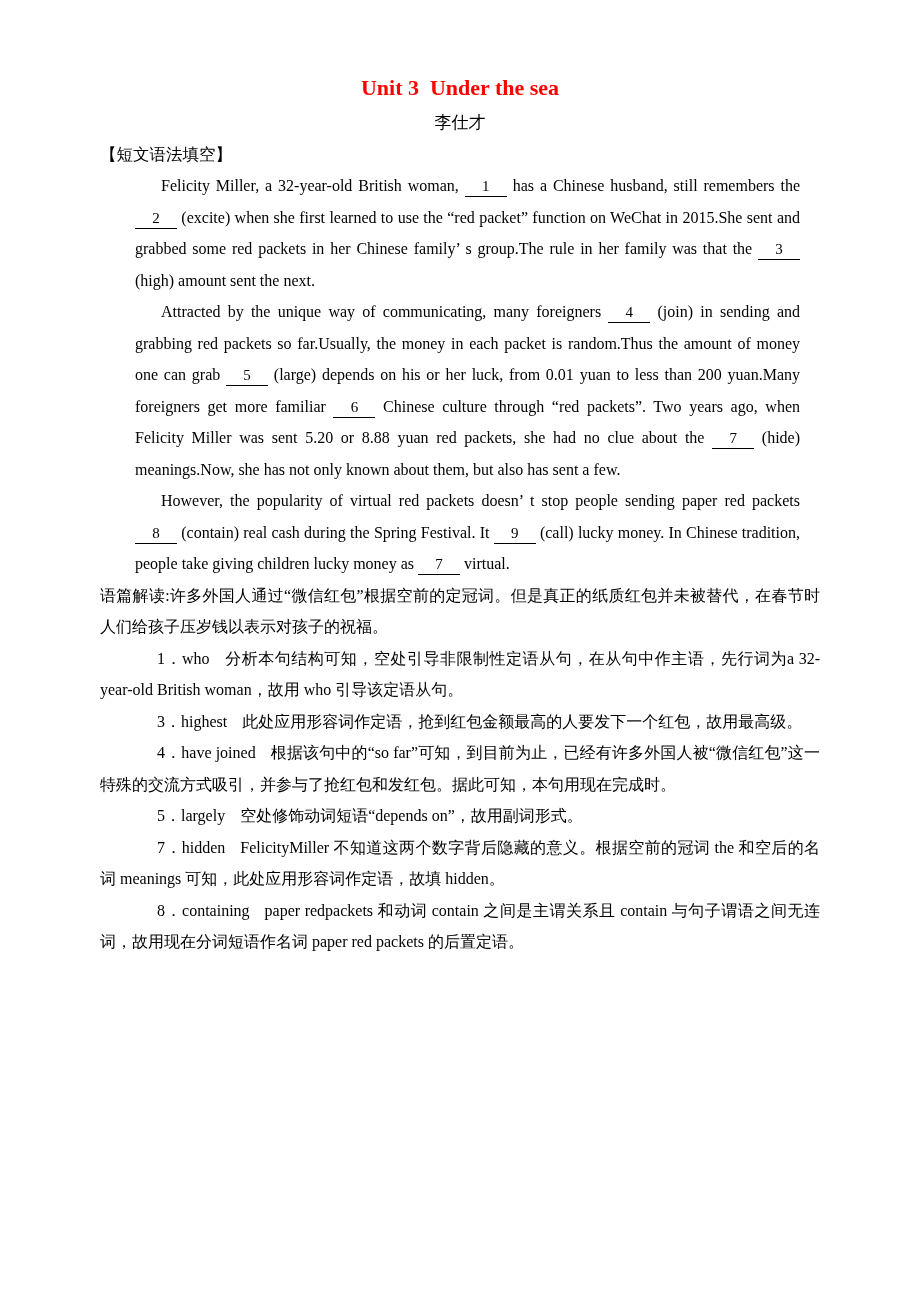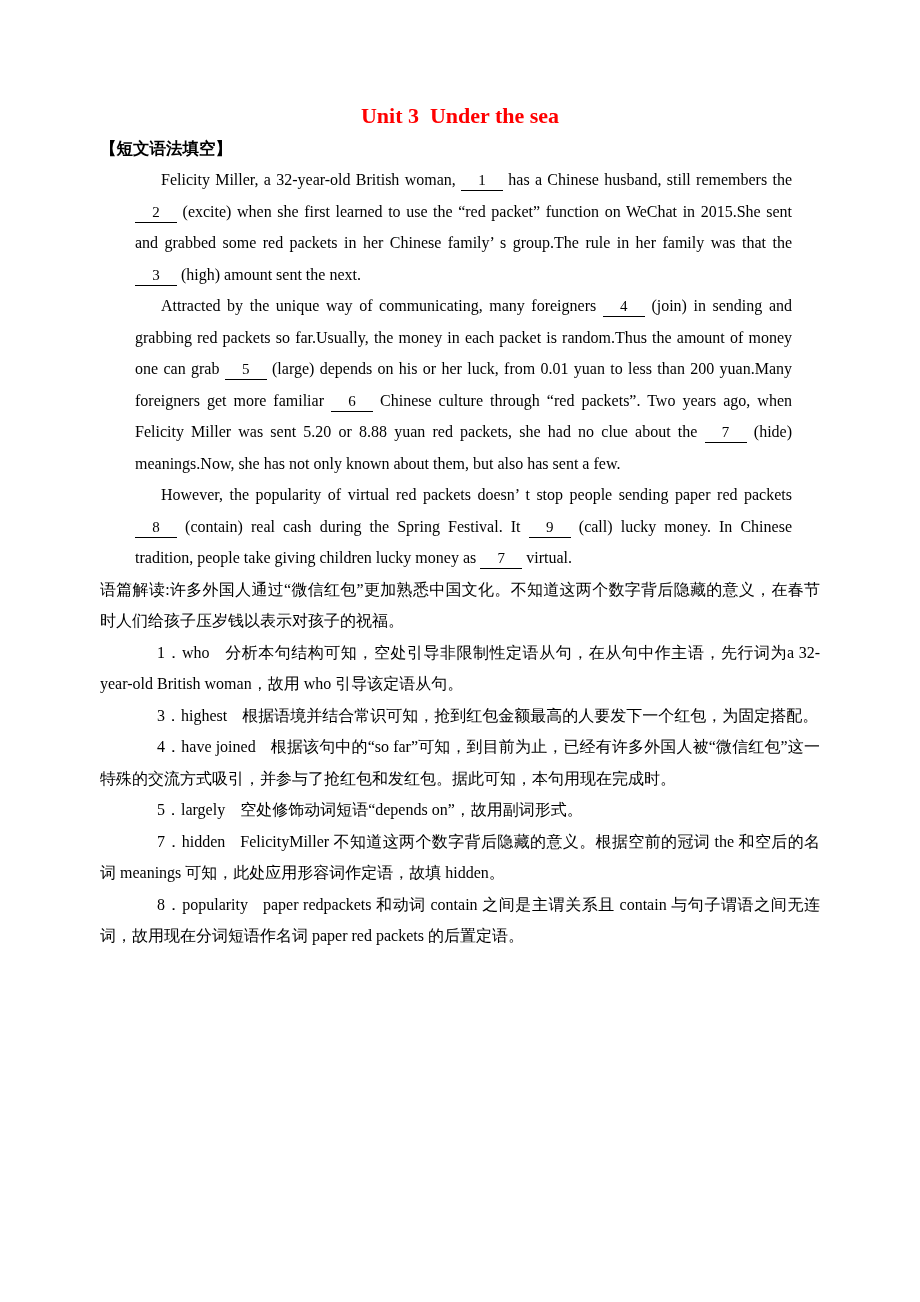--- a/index.html
+++ b/index.html
@@ -5,21 +5,21 @@
   html, body {
     margin: 0;
     padding: 0;
     background: #ffffff;
   }
   .page {
     position: relative;
     width: 920px;
     height: 982px;
     box-sizing: border-box;
-    padding: 100px 100px 0 100px;
+    padding: 72px 100px 0 100px;
     background: #ffffff;
     color: #000000;
     font-family: "Liberation Serif", "DejaVu Serif", serif;
     font-size: 16px;
     overflow: hidden;
   }
   .title {
     margin: 0;
     text-align: center;
     font-size: 22px;
@@ -27,27 +27,27 @@
     line-height: 32px;
     white-space: pre-wrap;
   }
   .author {
     text-align: center;
     font-size: 17px;
     line-height: 30px;
     margin-top: 4px;
   }
   .section-heading {
-    font-weight: bold;
+    font-weight: normal;
     font-size: 16.5px;
     line-height: 30px;
     margin-top: 2px;
   }
   .passage p {
-    margin: 0 28px 0 35px;
+    margin: 0 20px 0 35px;
     text-align: justify;
     text-indent: 26px;
     line-height: 31.5px;
   }
   .blank {
     display: inline-block;
     min-width: 42px;
     border-bottom: 1px solid #000;
     text-align: center;
     text-indent: 0;
@@ -67,31 +67,32 @@
   }
   .expl .answer {
     margin-right: 15px;
   }
 </style>
 </head>
 <body>
 
 <div class="page">
   <h1 class="title" style="color: rgb(255, 0, 0);">Unit 3  Under the sea</h1>
+  <div class="author">李仕才</div>
   <div class="section-heading">【短文语法填空】</div>
 
   <div class="passage">
       <p><span>Felicity Miller, a 32-year-old British woman, </span><span class="blank">1</span><span> has a Chinese husband, still remembers the </span><span class="blank">2</span><span> (excite) when she first learned to use the “red packet” function on WeChat in 2015.She sent and grabbed some red packets in her Chinese family’ s group.The rule in her family was that the </span><span class="blank">3</span><span> (high) amount sent the next.</span></p>
       <p><span>Attracted by the unique way of communicating, many foreigners </span><span class="blank">4</span><span> (join) in sending and grabbing red packets so far.Usually, the money in each packet is random.Thus the amount of money one can grab </span><span class="blank">5</span><span> (large) depends on his or her luck, from 0.01 yuan to less than 200 yuan.Many foreigners get more familiar </span><span class="blank">6</span><span> Chinese culture through “red packets”. Two years ago, when Felicity Miller was sent 5.20 or 8.88 yuan red packets, she had no clue about the </span><span class="blank">7</span><span> (hide) meanings.Now, she has not only known about them, but also has sent a few.</span></p>
       <p><span>However, the popularity of virtual red packets doesn’ t stop people sending paper red packets </span><span class="blank">8</span><span> (contain) real cash during the Spring Festival. It </span><span class="blank">9</span><span> (call) lucky money. In Chinese tradition, people take giving children lucky money as </span><span class="blank">7</span><span> virtual.</span></p>
     </div>
 
-  <p class="analysis"><span>语篇解读:</span><span>许多外国人通过“微信红包”更加熟悉中国文化。不知道这两个数字背后隐藏的意义，在春节时人们给孩子压岁钱以表示对孩子的祝福。</span></p>
+  <p class="analysis"><span>语篇解读:</span><span>许多外国人通过“微信红包”根据空前的定冠词。但是真正的纸质红包并未被替代，在春节时人们给孩子压岁钱以表示对孩子的祝福。</span></p>
 
   <div>
       <p class="expl"><span>1．</span><span class="answer">who</span><span>分析本句结构可知，空处引导非限制性定语从句，在从句中作主语，先行词为a 32-year-old British woman，故用 who 引导该定语从句。</span></p>
-      <p class="expl"><span>3．</span><span class="answer">highest</span><span>根据语境并结合常识可知，抢到红包金额最高的人要发下一个红包，为固定搭配。</span></p>
+      <p class="expl"><span>3．</span><span class="answer">highest</span><span>此处应用形容词作定语，抢到红包金额最高的人要发下一个红包，故用最高级。</span></p>
       <p class="expl"><span>4．</span><span class="answer">have joined</span><span>根据该句中的“so far”可知，到目前为止，已经有许多外国人被“微信红包”这一特殊的交流方式吸引，并参与了抢红包和发红包。据此可知，本句用现在完成时。</span></p>
       <p class="expl"><span>5．</span><span class="answer">largely</span><span>空处修饰动词短语“depends on”，故用副词形式。</span></p>
       <p class="expl"><span>7．</span><span class="answer">hidden</span><span>FelicityMiller 不知道这两个数字背后隐藏的意义。根据空前的冠词 the 和空后的名词 meanings 可知，此处应用形容词作定语，故填 hidden。</span></p>
-      <p class="expl"><span>8．</span><span class="answer">popularity</span><span>paper redpackets 和动词 contain 之间是主谓关系且 contain 与句子谓语之间无连词，故用现在分词短语作名词 paper red packets 的后置定语。</span></p>
+      <p class="expl"><span>8．</span><span class="answer">containing</span><span>paper redpackets 和动词 contain 之间是主谓关系且 contain 与句子谓语之间无连词，故用现在分词短语作名词 paper red packets 的后置定语。</span></p>
     </div>
 </div>
 
 </body></html>

